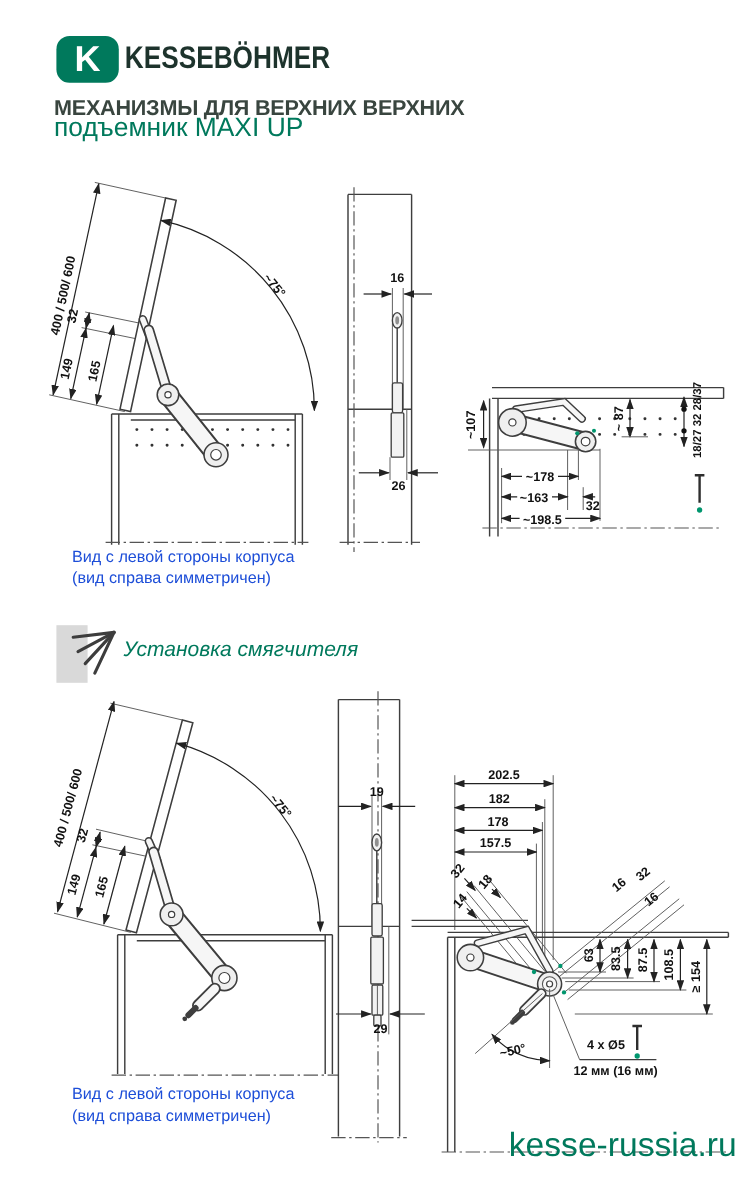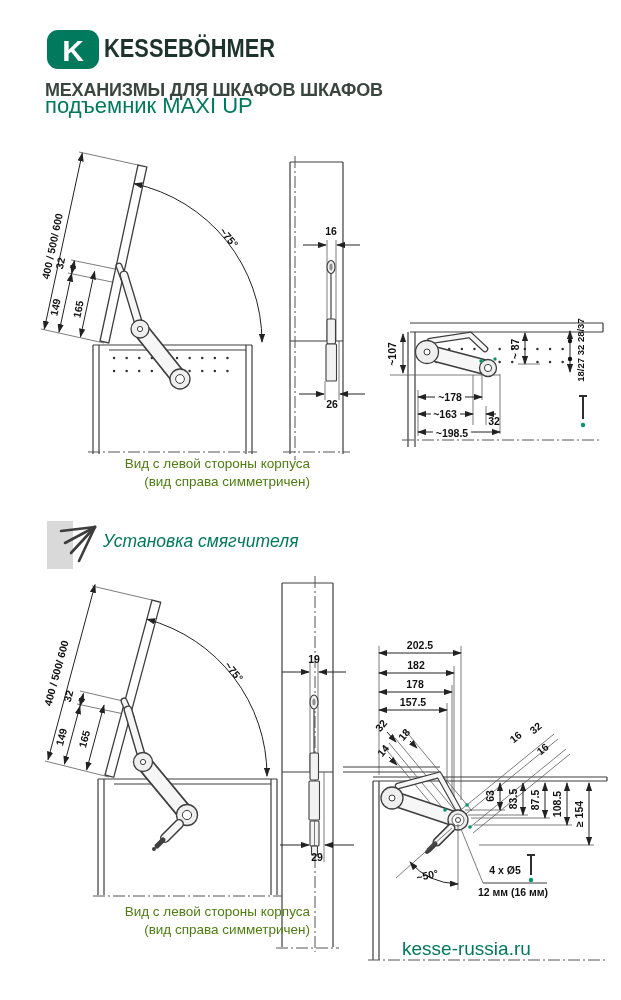--- a/index.html
+++ b/index.html
@@ -6,25 +6,25 @@
   #page{position:relative;width:621px;height:1000px;background:#ffffff;overflow:hidden;
         font-family:"Liberation Sans",sans-serif;}
   .abs{position:absolute;}
   
   #brand-row{left:46px;top:29px;height:42px;}
   #brand-text{left:104px;top:33px;font-size:26px;font-weight:700;color:#1d332c;
               display:inline-block;transform:scaleX(0.84);transform-origin:left;letter-spacing:0px;white-space:nowrap;}
   #page-title{left:45px;top:80px;font-size:18px;font-weight:700;letter-spacing:-0.2px;color:#39453f;white-space:nowrap;}
   #page-subtitle{left:45px;top:93px;font-size:22px;color:#00795C;white-space:nowrap;}
   
-  .caption{width:250px;text-align:right;font-size:13.5px;color:#4d7c0f;line-height:1.32;}
+  .caption{width:250px;text-align:left;font-size:13.5px;color:#1d4ed8;line-height:1.32;}
   
   #section2-header-title{left:103px;top:531px;font-size:17.5px;color:#00795C;white-space:nowrap;font-style:italic;}
   
-  #footer-link{left:402px;top:938px;font-size:19px;color:#00795C;text-decoration:none;white-space:nowrap;cursor:pointer;}
+  #footer-link{left:424px;top:938px;font-size:28px;color:#00795C;text-decoration:none;white-space:nowrap;cursor:pointer;}
   
   svg{display:block;}
   .ln{stroke:#3e3e3e;stroke-width:1.2;fill:none;}
   .thin{stroke:#5a5a5a;stroke-width:0.8;fill:none;}
   .dd{stroke:#555;stroke-width:1;fill:none;stroke-dasharray:12 3 2 3;}
   .dim{stroke:#222;stroke-width:1;fill:none;}
   .dimt{font-family:"Liberation Sans",sans-serif;font-size:10.5px;font-weight:700;fill:#111;text-anchor:middle;}
   .dimts{font-family:"Liberation Sans",sans-serif;font-size:9.5px;font-weight:700;fill:#111;text-anchor:middle;}
   .dots{stroke:#333;stroke-width:2.4;stroke-dasharray:0.1 12.5;stroke-linecap:round;fill:none;}
   .g{fill:#00966E;}
@@ -41,21 +41,21 @@
 
 <div id="page">
 
   <div class="abs" id="brand-row">
     <svg class="abs" style="left:0;top:0" width="54" height="41" viewBox="0 0 54 41">
       <rect x="1" y="1" width="52" height="39" rx="11" fill="#00795C"></rect>
       <text x="27" y="21" text-anchor="middle" dominant-baseline="central" style="font:700 30px 'Liberation Sans',sans-serif;fill:#fff">K</text>
     </svg>
   </div>
   <div class="abs" id="brand-text">KESSEBÖHMER</div>
-  <div class="abs" id="page-title">МЕХАНИЗМЫ ДЛЯ ШКАФОВ ШКАФОВ</div>
+  <div class="abs" id="page-title">МЕХАНИЗМЫ ДЛЯ ВЕРХНИХ ВЕРХНИХ</div>
   <div class="abs" id="page-subtitle">подъемник MAXI UP</div>
 
   <svg class="abs" style="left:24px;top:142px" width="588" height="356" viewBox="0 0 588 356">
     <defs>
       <marker id="ar1" viewBox="0 0 10 7" refX="9" refY="3.5" markerWidth="9" markerHeight="6.3" orient="auto-start-reverse">
           <path d="M0,0 L10,3.5 L0,7 Z" fill="#222"></path>
         </marker>
     </defs>
 
     <g>

